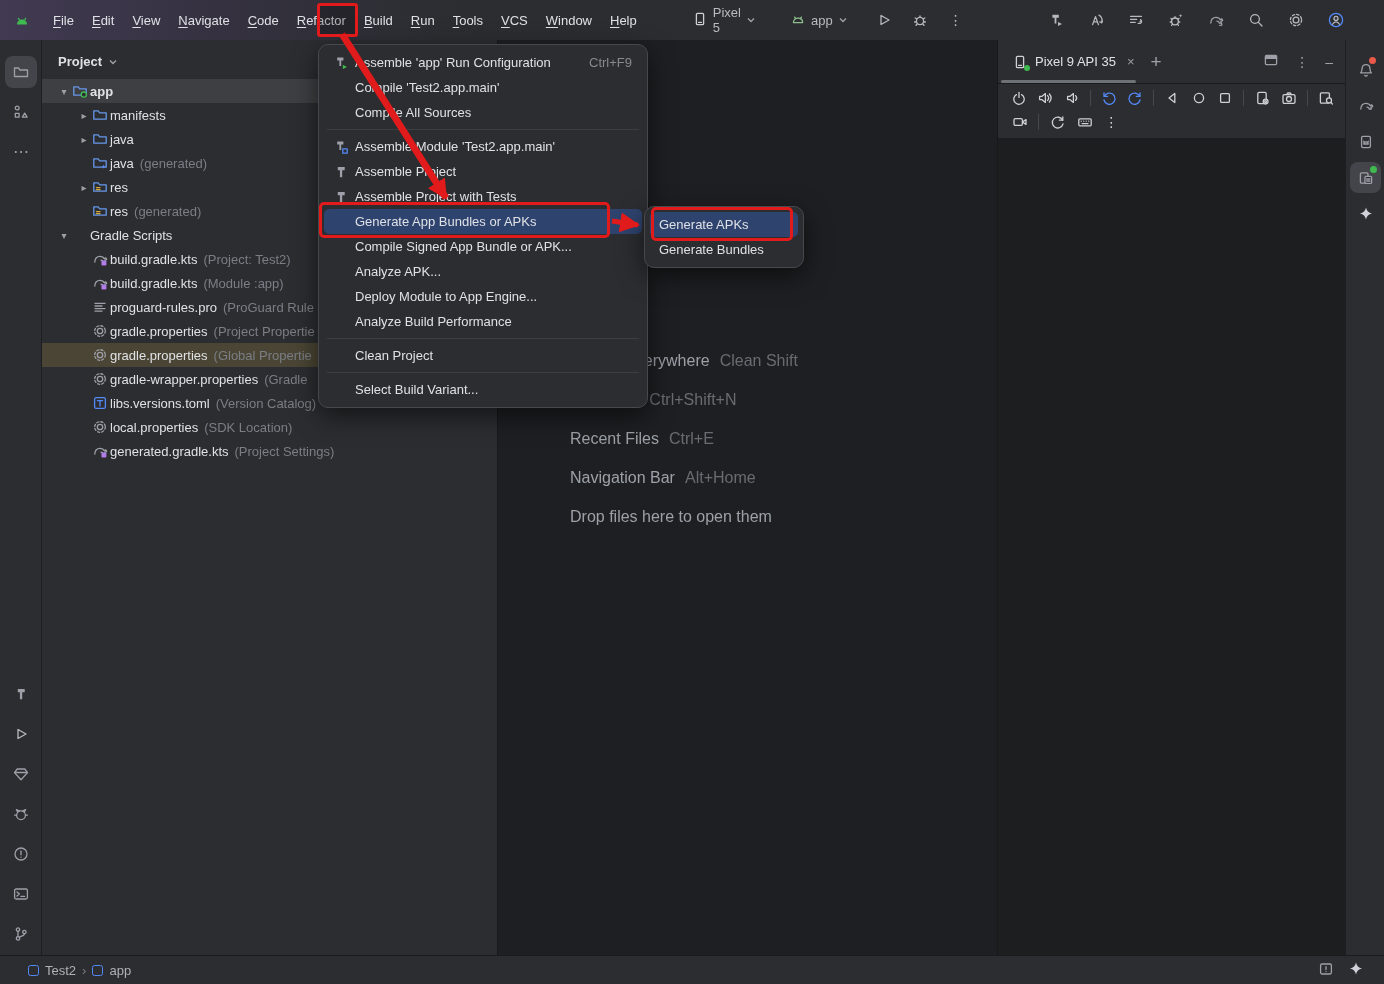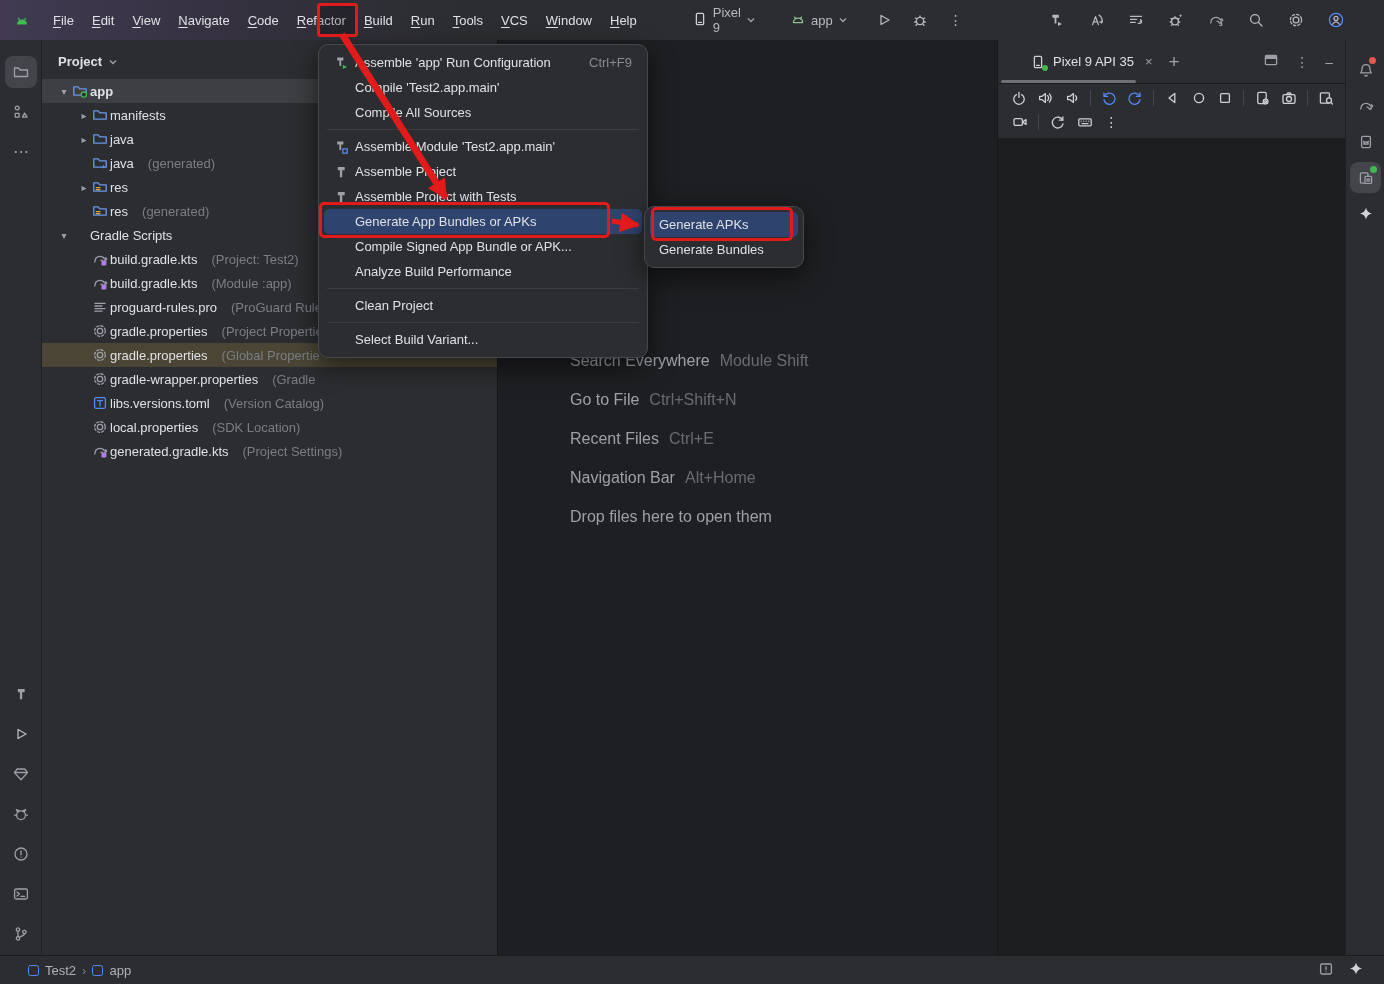--- a/index.html
+++ b/index.html
@@ -29,21 +29,21 @@
 
   
   .project { position:absolute; left:42px; top:40px; width:455px; height:915px; background:#2b2d30; z-index:1; overflow:hidden; }
   .proj-head { display:flex; align-items:center; gap:6px; color:#dfe1e5; font-size:13px; font-weight:bold; padding:14px 0 10px 16px; }
   .tree { font-size:13px; color:#dfe1e5; }
   .trow { position:relative; height:24px; display:flex; align-items:center; white-space:nowrap; }
   .trow.sel { background:#3d3f42; }
   .trow.hl { background:#4a4534; }
   .t-chev { width:16px; text-align:center; color:#9da0a8; font-size:10px; flex:0 0 16px; }
   .t-ico { width:18px; flex:0 0 18px; display:flex; align-items:center; }
-  .t-extra { color:#7a7e85; margin-left:14px; }
+  .t-extra { color:#7a7e85; margin-left:6px; }
 
   
   .editor { position:absolute; left:497px; top:40px; width:500px; height:915px; background:#1e1f22; border-left:1px solid #17181a; }
   .hints { position:absolute; left:72px; top:312px; }
   .hint-row { height:39px; font-size:16px; color:#9ca1a8; }
   .hint-row .sc { color:#686c72; margin-left:10px; }
 
   
   .popup { position:absolute; background:#2b2d30; border:1px solid #46484d; border-radius:10px;
     box-shadow:0 8px 26px rgba(0,0,0,.55); z-index:50; padding:5px 0; }
@@ -53,21 +53,21 @@
   .mrow .mi { width:22px; flex:0 0 22px; display:flex; align-items:center; }
   .mrow.sel { background:#2e436e; }
   .mrow .msc { margin-left:auto; color:#87898e; }
   .msep { height:1px; background:#3c3e42; margin:4px 8px; }
   .submenu { left:644px; top:206px; width:160px; }
   .submenu .mrow { }
 
   
   .rpanel { position:absolute; left:997px; top:40px; width:348px; height:915px; background:#1d1e20; border-left:1px solid #17181a; }
   .rtabs { height:44px; background:#2b2d30; display:flex; align-items:center; border-bottom:1px solid #1a1b1d; position:relative; }
-  .rtab { display:flex; align-items:center; gap:7px; color:#dfe1e5; font-size:13px; padding:0 8px 0 32px; height:100%; }
+  .rtab { display:flex; align-items:center; gap:7px; color:#dfe1e5; font-size:13px; padding:0 8px 0 14px; height:100%; }
   .rtab .x { color:#9da0a8; font-size:13px; margin-left:4px; }
   .tabline { position:absolute; left:3px; bottom:0; width:135px; height:3px; background:#6e7277; border-radius:2px; }
   .rtools { background:#2b2d30; padding:2px 6px 4px 8px; }
   .rt-row { display:flex; align-items:center; height:24px; }
   .rt-ico { width:27px; height:22px; display:flex; align-items:center; justify-content:center; }
   .rt-sep { width:1px; height:16px; background:#45474c; margin:0 5px; }
   .uni { color:#ced0d6; font-size:14px; line-height:1; }
 
   
   .statusbar { position:absolute; left:0; top:955px; width:1384px; height:29px; background:#2b2d30;
@@ -111,21 +111,21 @@
         <span class="menu-item"><u>T</u>ools</span>
         <span class="menu-item"><u>V</u>CS</span>
         <span class="menu-item"><u>W</u>indow</span>
         <span class="menu-item"><u>H</u>elp</span>
       </span>
     <span class="tb-sel" style="margin-left:46px;">
       <span id="devsel-ico"><svg width="16" height="16" viewBox="0 0 16 16" fill="none" stroke="#ced0d6" stroke-width="1.3" stroke-linecap="round" stroke-linejoin="round">
             <rect x="4.4" y="2.4" width="7.2" height="11.2" rx="1.2"></rect>
             <path d="M6.6 11.4h2.8"></path>
           </svg></span>
-      <span>Pixel 9</span>
+      <span>Pixel 5</span>
       <span class="chev">
           <svg width="10" height="10" viewBox="0 0 10 10" fill="none" stroke="#9da0a8" stroke-width="1.4">
             <path d="M2 3.5l3 3 3-3"></path>
           </svg>
         </span>
     </span>
     <span class="tb-sel" style="margin-left:34px;">
       <span id="runcfg-ico"><svg width="16" height="16" viewBox="0 0 16 16" fill="none" stroke="#8fbf8f" stroke-width="1.3" stroke-linecap="round" stroke-linejoin="round">
             <path d="M3.4 11.6c0-2.7 2-4.4 4.6-4.4s4.6 1.7 4.6 4.4z"></path>
             <path d="M5.6 7.6l-1-1.5M10.4 7.6l1-1.5"></path>
@@ -464,21 +464,21 @@
             </svg>
           </span>
           <span>generated.gradle.kts</span>
           <span class="t-extra">(Project Settings)</span>
         </div>
       </div>
   </div>
 
   <div class="editor">
     <div class="hints" id="hints">
-        <div class="hint-row"><span>Search Everywhere</span><span class="sc">Module Shift</span></div>
+        <div class="hint-row"><span>Search Everywhere</span><span class="sc">Clean Shift</span></div>
         <div class="hint-row"><span>Go to File</span><span class="sc">Ctrl+Shift+N</span></div>
         <div class="hint-row"><span>Recent Files</span><span class="sc">Ctrl+E</span></div>
         <div class="hint-row"><span>Navigation Bar</span><span class="sc">Alt+Home</span></div>
         <div class="hint-row"><span>Drop files here to open them</span></div>
       </div>
   </div>
 
   <div class="rpanel">
     <div class="rtabs">
       <div class="rtab">
@@ -717,20 +717,28 @@
       <div class="mrow sel">
         <span class="mi"></span>
         <span>Generate App Bundles or APKs</span>
       </div>
       <div class="mrow">
         <span class="mi"></span>
         <span>Compile Signed App Bundle or APK...</span>
       </div>
       <div class="mrow">
         <span class="mi"></span>
+        <span>Analyze APK...</span>
+      </div>
+      <div class="mrow">
+        <span class="mi"></span>
+        <span>Deploy Module to App Engine...</span>
+      </div>
+      <div class="mrow">
+        <span class="mi"></span>
         <span>Analyze Build Performance</span>
       </div>
       <div class="msep"></div>
       <div class="mrow">
         <span class="mi"></span>
         <span>Clean Project</span>
       </div>
       <div class="msep"></div>
       <div class="mrow">
         <span class="mi"></span>

